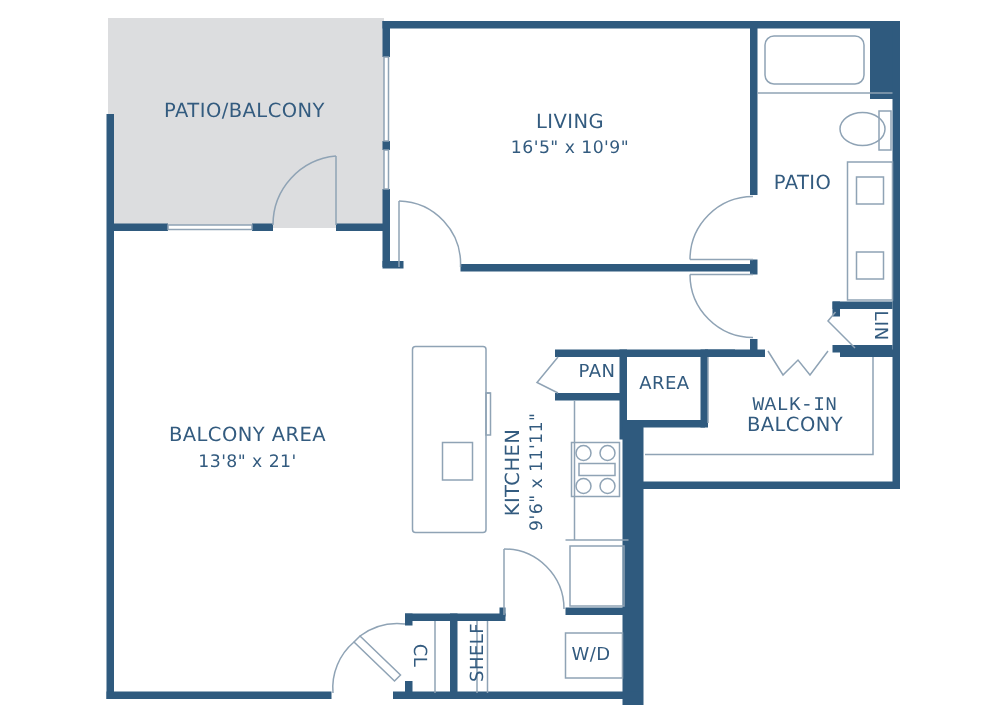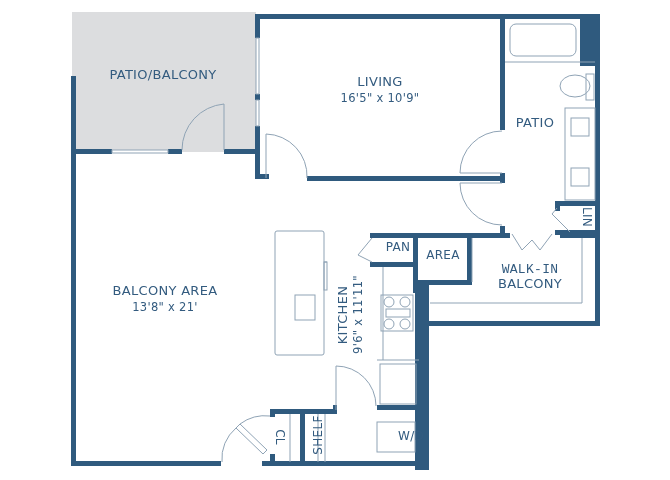--- a/index.html
+++ b/index.html
@@ -156,13 +156,13 @@
 <div class="lbl small" style="left:382px; top:240px; width:32px;">PAN</div>
 <div class="lbl small" style="left:420px; top:248px; width:46px;">AREA</div>
 
 <div class="lbl room" style="left:485px; top:262px; width:90px;font-family:Liberation Mono, monospace;">WALK-IN</div>
 <div class="lbl room" style="left:485px; top:276px; width:90px;">BALCONY</div>
 
 <div class="lbl small" style="left:572px; top:210px; width:30px; transform: rotate(90deg); transform-origin: center;">LIN</div>
 
 <div class="lbl small" style="left:268px; top:430px; width:24px; transform: rotate(90deg); transform-origin: center;">CL</div>
 <div class="lbl small" style="left:293px; top:428px; width:50px; transform: rotate(-90deg); transform-origin: center;">SHELF</div>
-<div class="lbl small" style="left:392px; top:429px; width:38px;">W/D</div>
+<div class="lbl small" style="left:369px; top:429px; width:38px;text-align:right;">W/D</div>
 
 </body></html>

